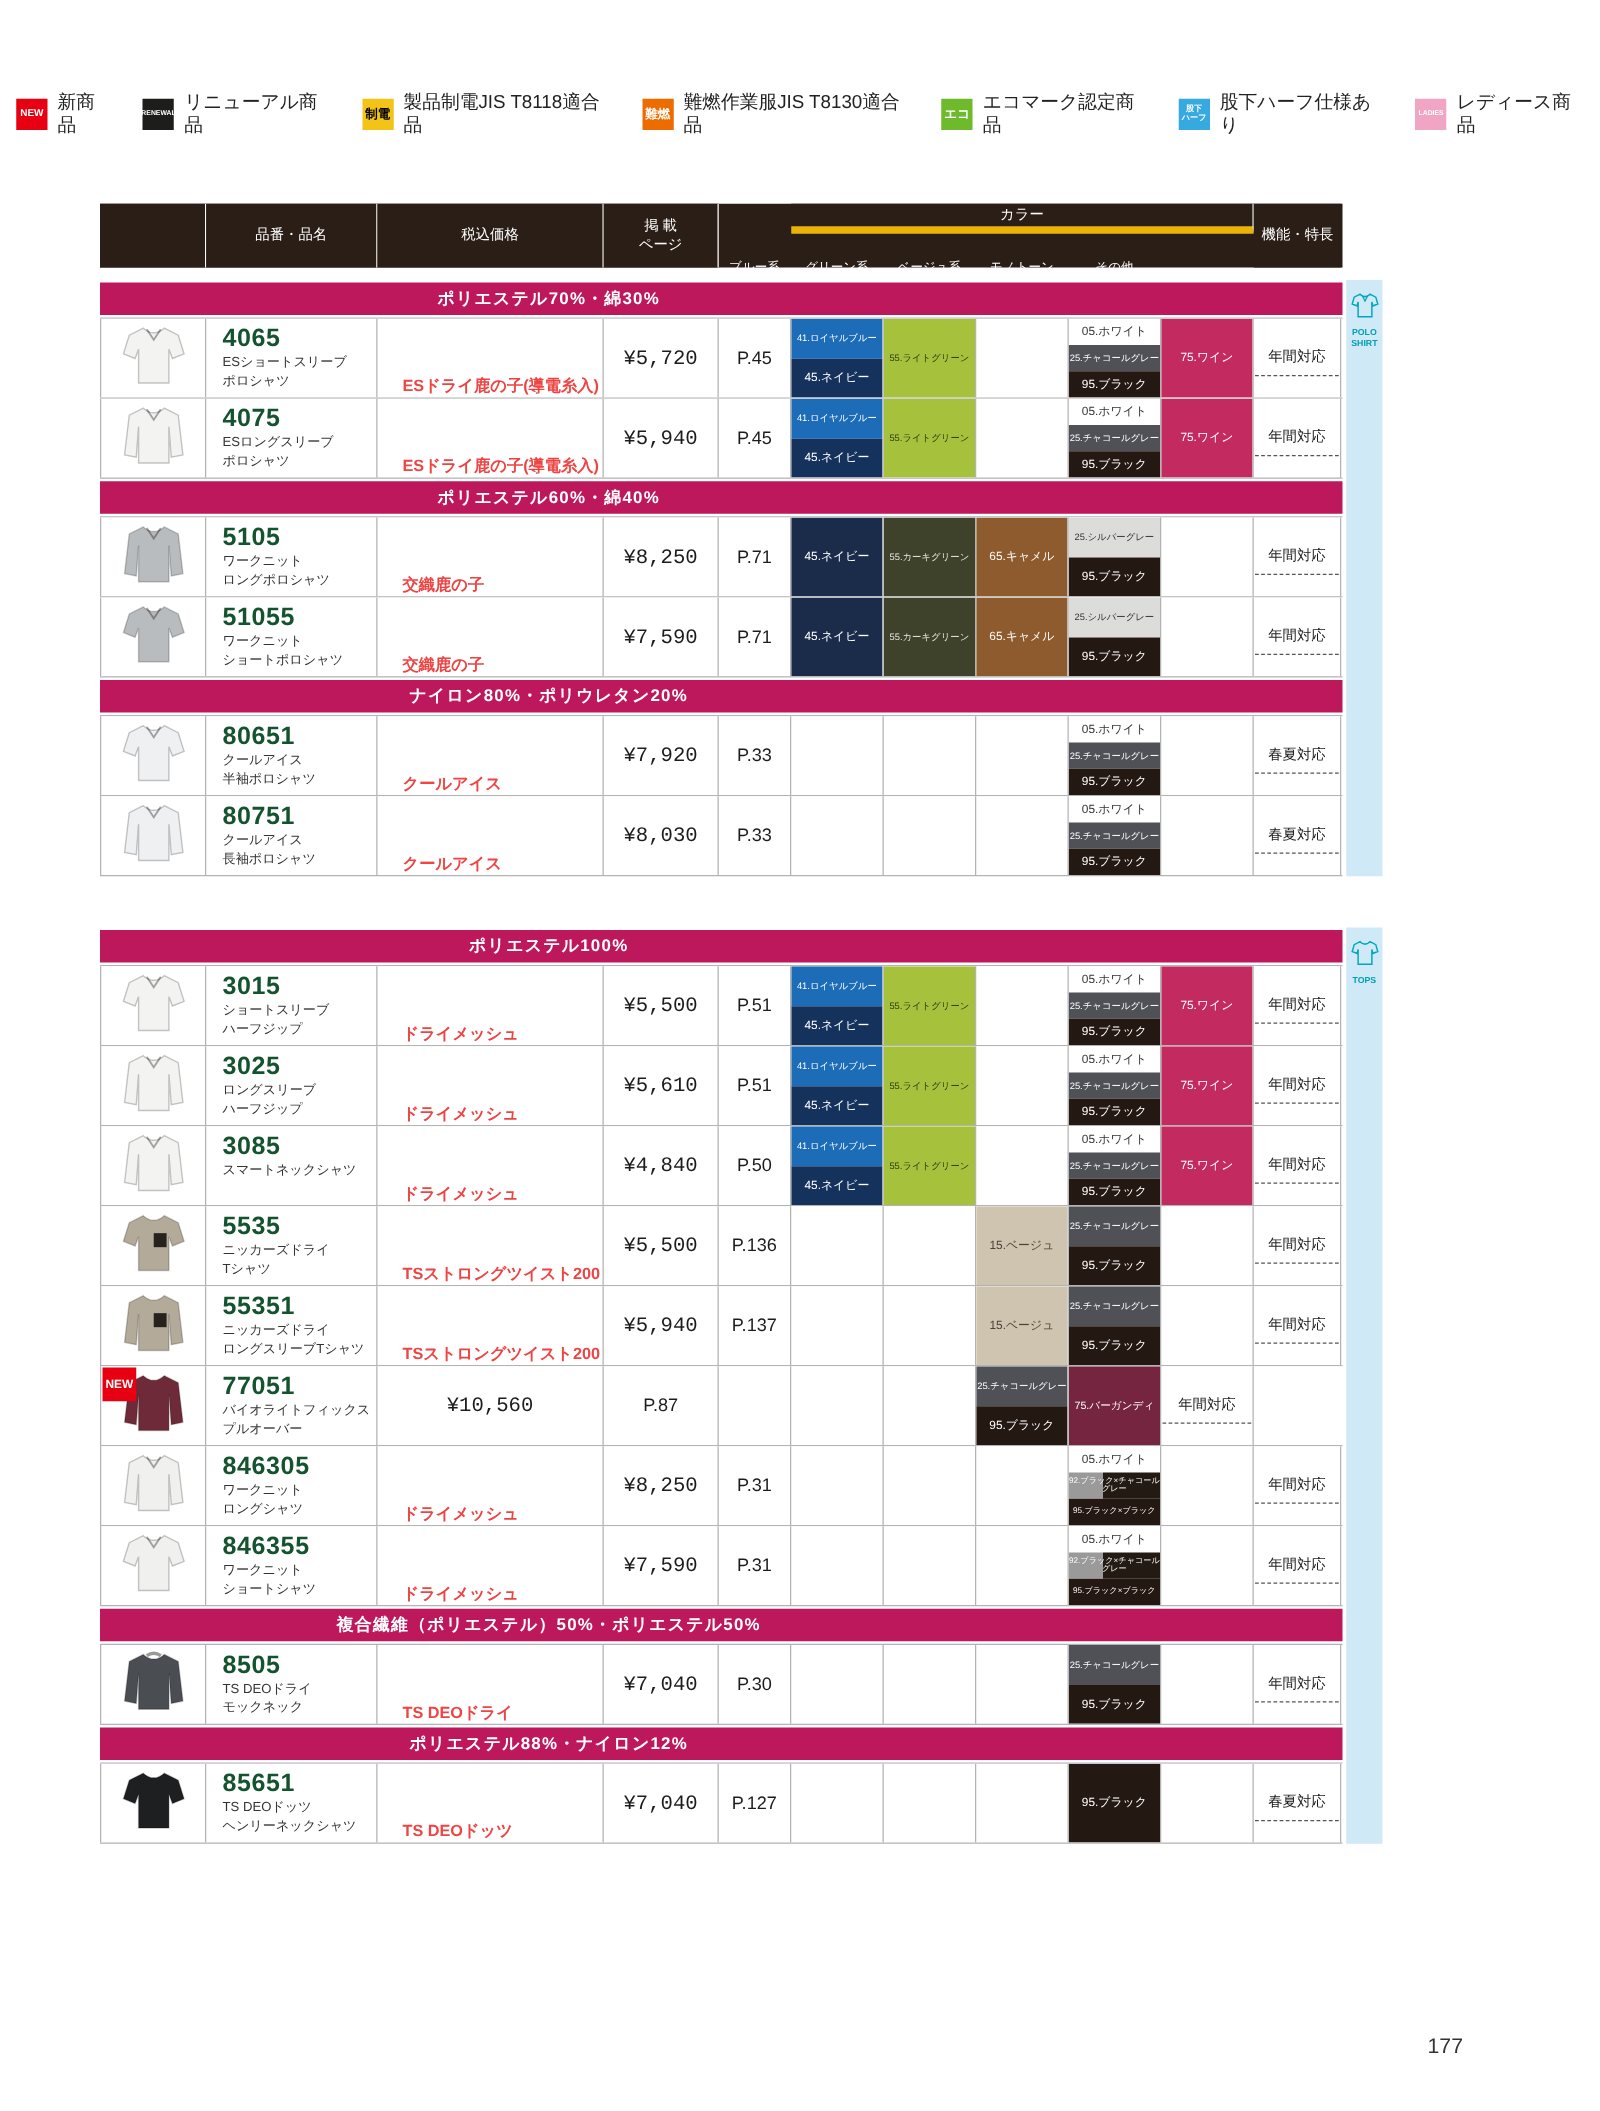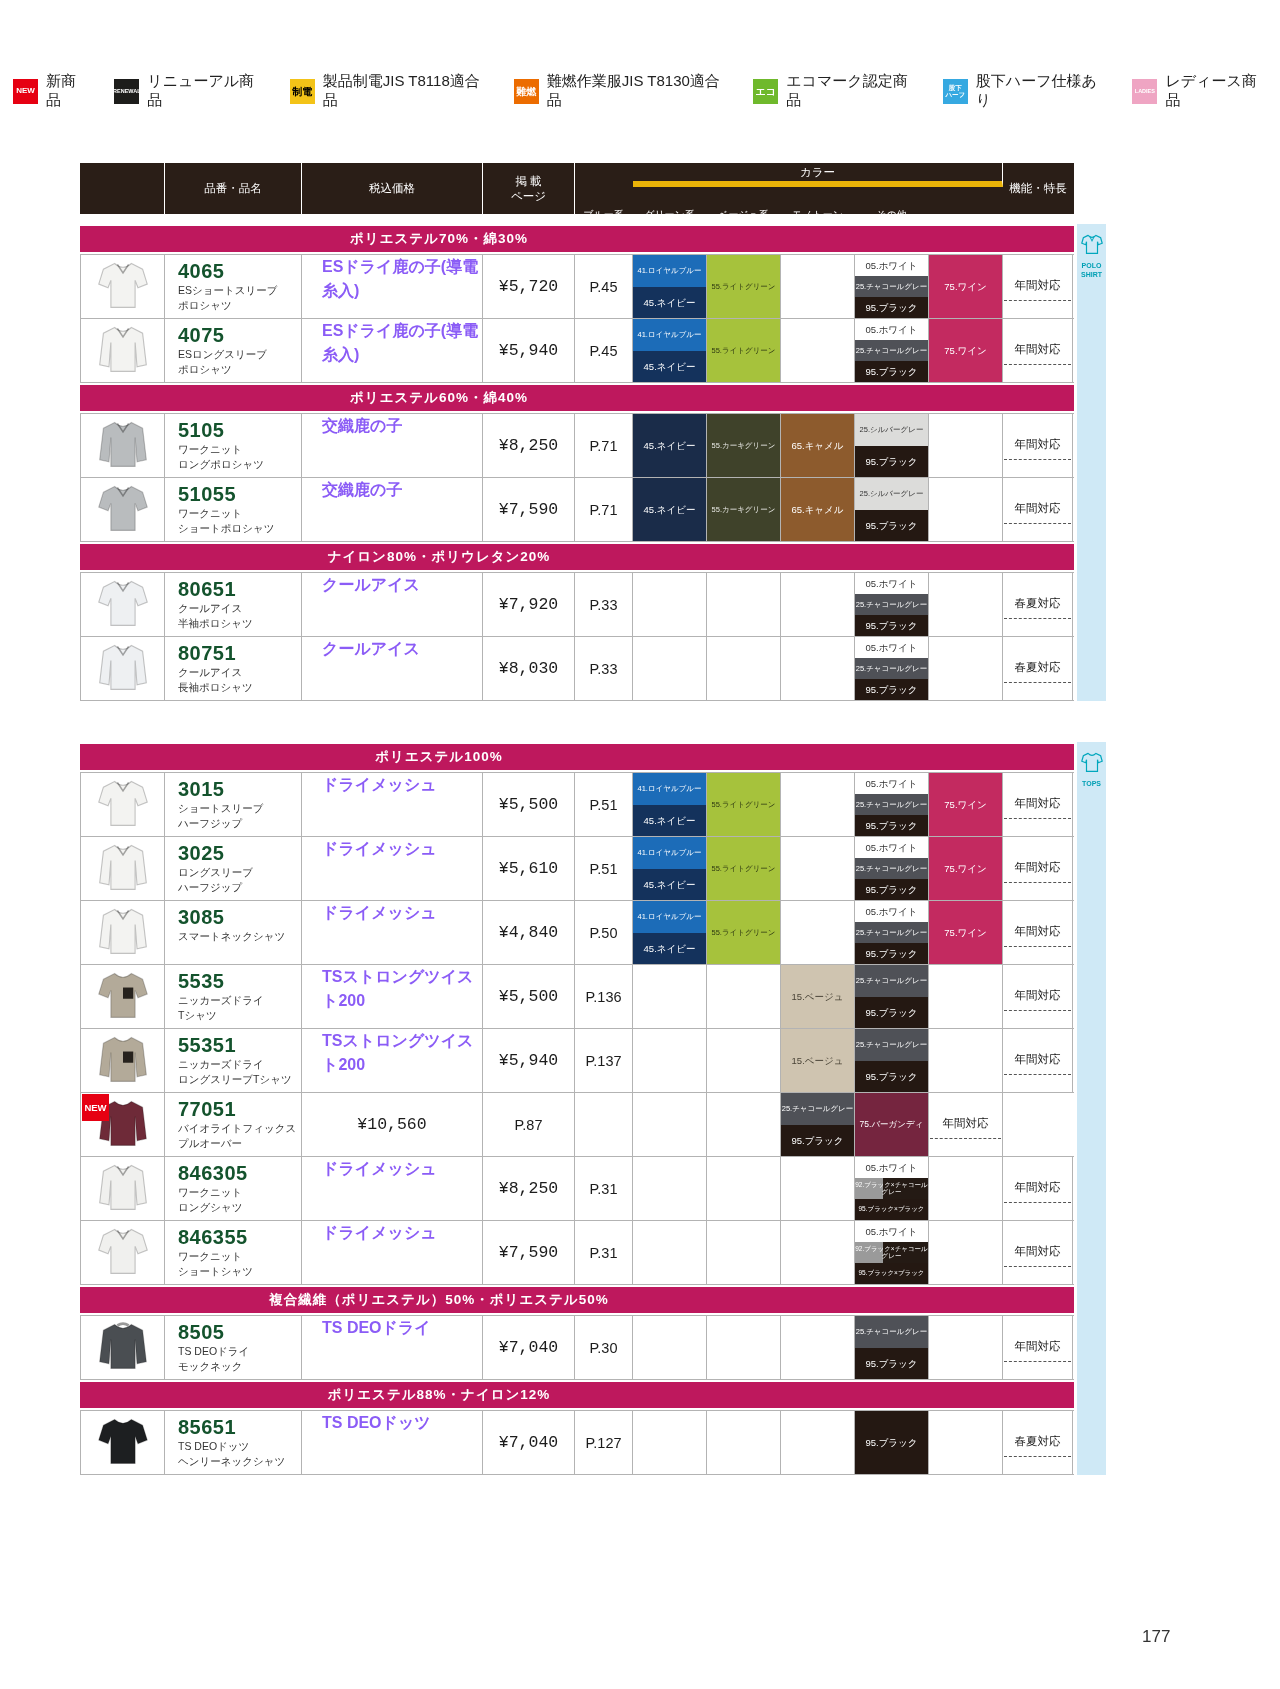--- a/index.html
+++ b/index.html
@@ -34,22 +34,22 @@
   .thead-gap{height:10px;}
   
   .group-rows{border-top:1px solid #b3b3b3;}
   .trow{height:63px;background:#fff;border-bottom:1px solid #b3b3b3;}
   .cell{border-right:1px solid #b3b3b3;position:relative;box-sizing:border-box;overflow:hidden;}
   .cell:first-child{border-left:1px solid #b3b3b3;}
   .imgcell{display:flex;align-items:center;justify-content:center;}
   .namecell{padding:5px 0 0 13px;}
   .pcode{font-size:20px;font-weight:bold;color:#14532d;letter-spacing:.5px;line-height:1.15;}
   .pname{font-size:10.5px;color:#333;line-height:1.45;}
-  .fabcell{display:flex;flex-direction:column;justify-content:flex-start;padding-left:20px;
-      font-size:16px;font-weight:bold;color:#8b5cf6;line-height:1.5;}
+  .fabcell{display:flex;flex-direction:column;justify-content:flex-end;padding-left:20px;
+      font-size:13px;font-weight:bold;color:#ef4444;line-height:1.5;}
   .pricecell,.pagecell{display:flex;align-items:center;justify-content:center;}
   .pricecell{font-size:16.5px;color:#1c1c1c;font-family:Liberation Mono, monospace;}
   .pagecell{font-size:14.5px;color:#1c1c1c;}
   .colcell{display:flex;flex-direction:column;}
   .swatch{flex:1;display:flex;align-items:center;justify-content:center;text-align:center;line-height:1;}
   .featcell{padding-top:7px;text-align:center;}
   .season{display:block;margin:16px 1px;padding-bottom:7px;font-size:11.5px;color:#1c1c1c;
       border-bottom:1px dashed #555;}
   .fbadges{display:flex;padding:7px 5px 0 5px;}
   .badge-seiden{background:#f3c318;color:#000;font-size:12px;font-weight:bold;padding:4px 5px;}

